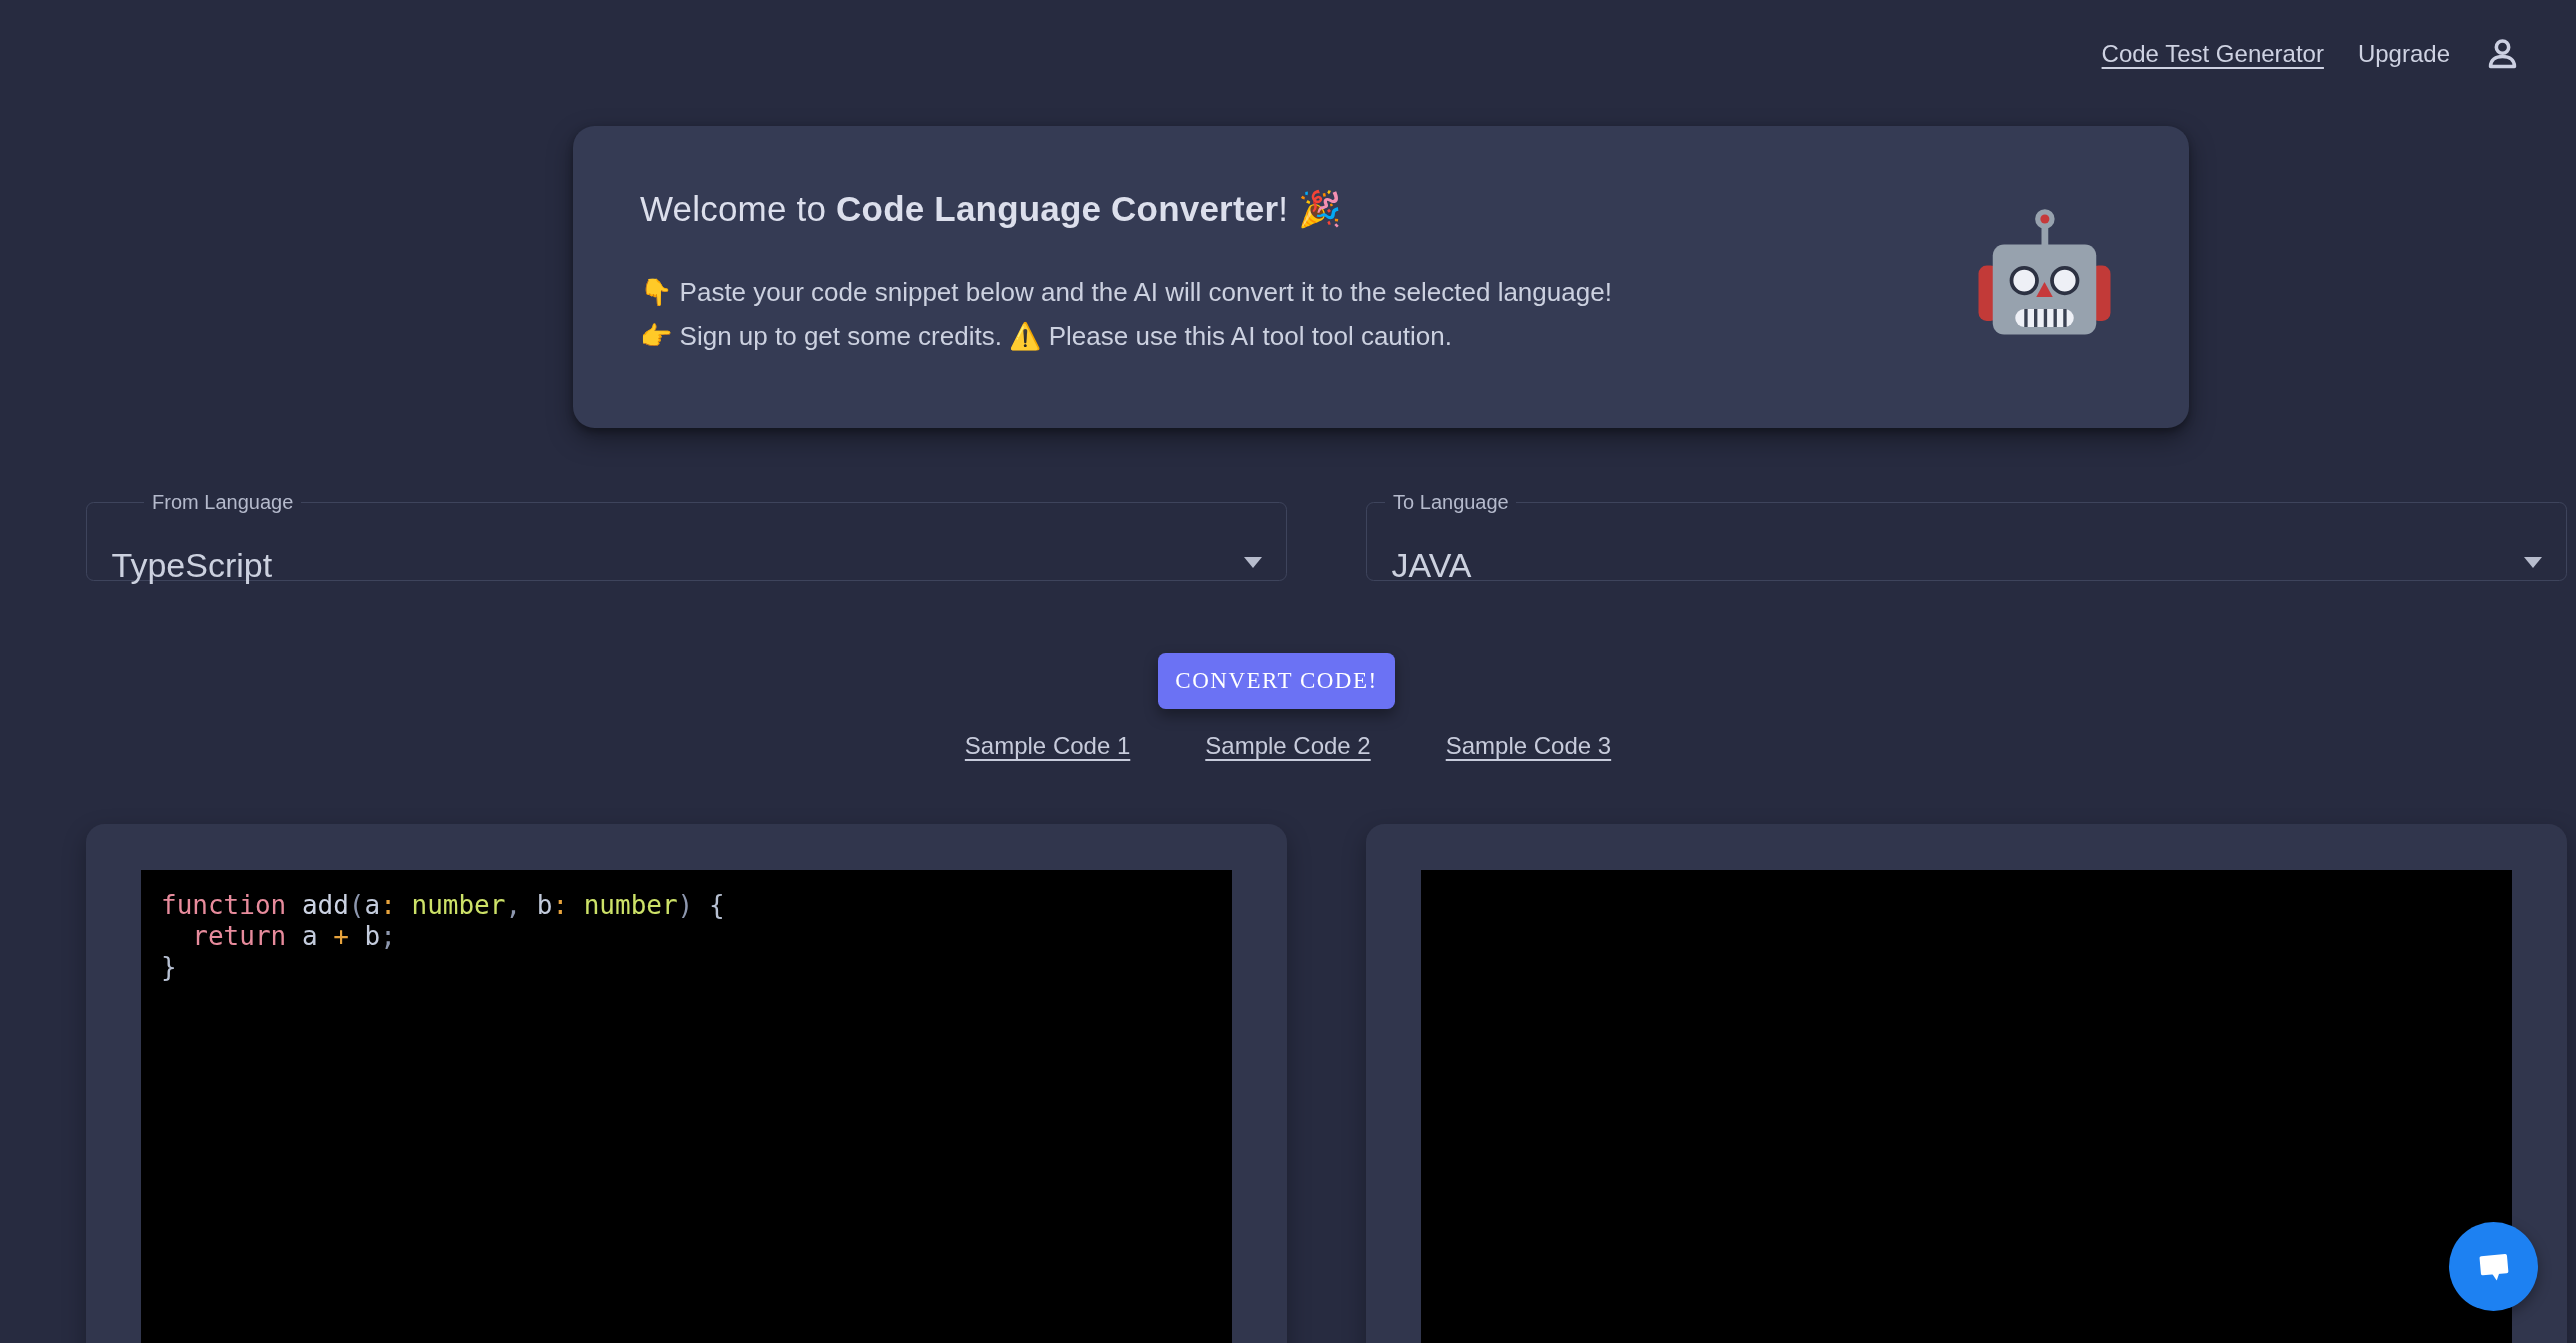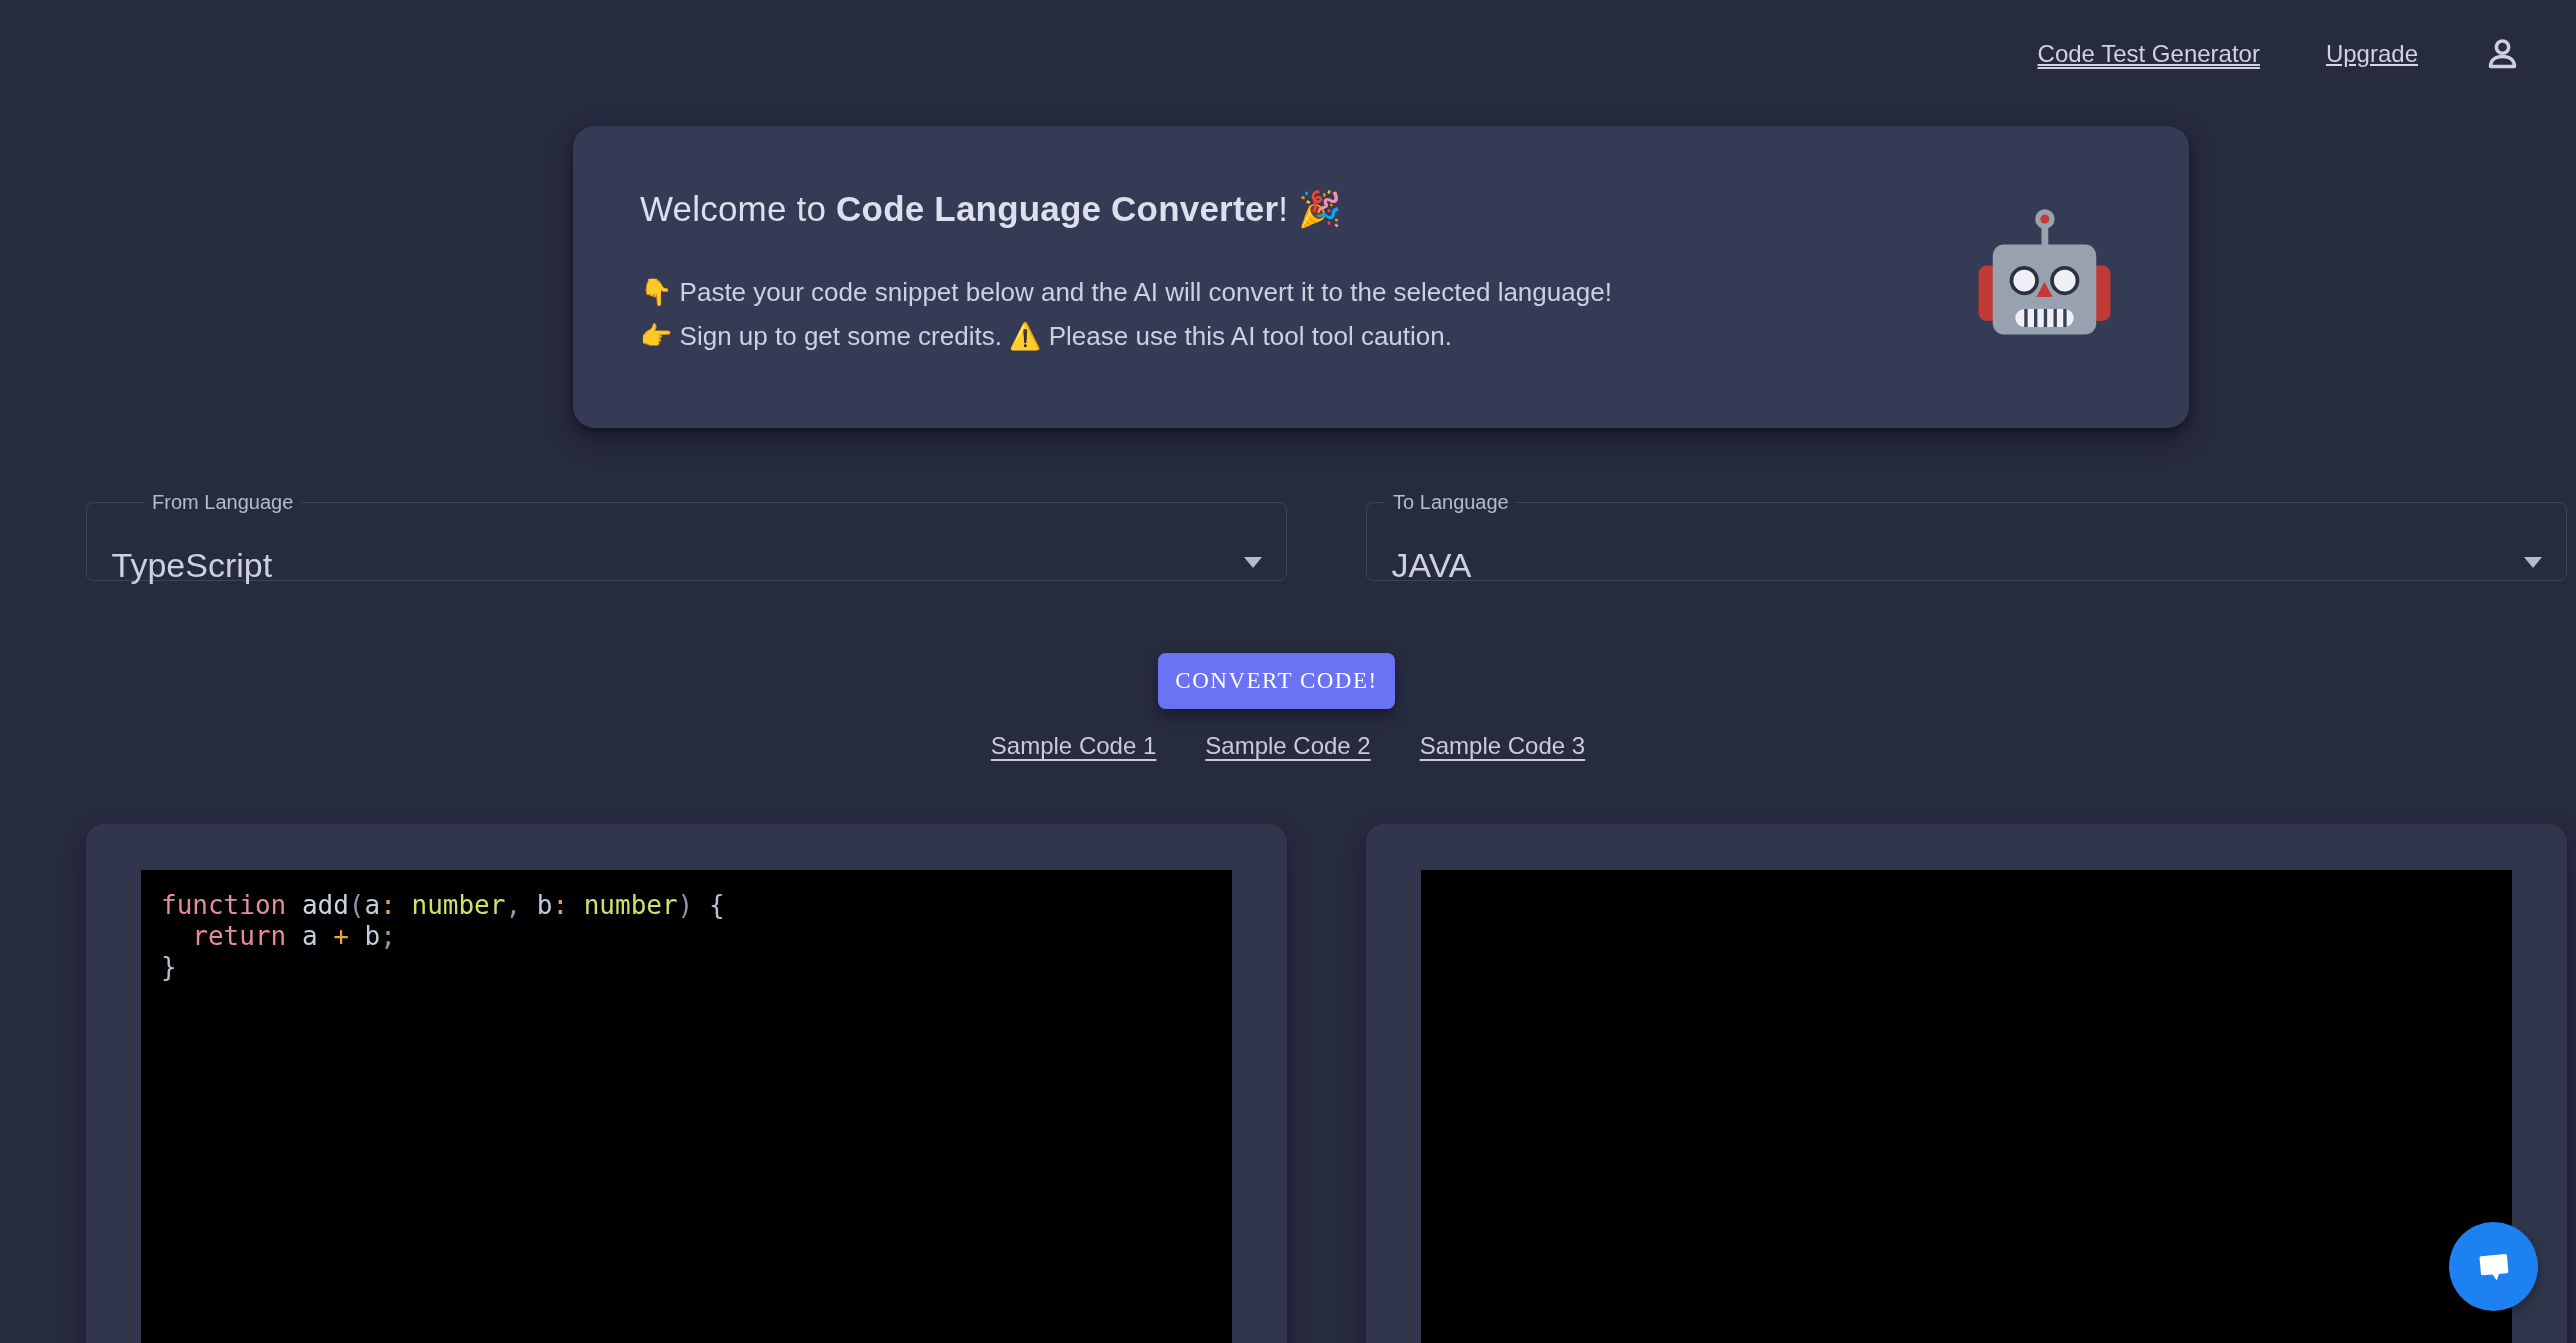--- a/index.html
+++ b/index.html
@@ -7,23 +7,22 @@
   body {
     background:#272b40;
     font-family:"Liberation Sans", sans-serif;
     color:#d3d7e5;
     position:relative;
   }
 
   
   .topnav {
     position:absolute; top:31px; right:55px;
-    display:flex; align-items:center; gap:66px;
+    display:flex; align-items:center; gap:34px;
     height:46px;
-    text-decoration:underline;
   }
   .nav-link {
     font-size:24px; color:#ced2e2; text-decoration:underline;
     text-underline-offset:4.6px; cursor:pointer; white-space:nowrap;
   }
   .nav-plain { font-size:24px; color:#ced2e2; cursor:pointer; }
   .person-btn { width:37px; height:37px; cursor:pointer; display:flex; align-items:center; justify-content:center; }
 
   
   .welcome-card {
@@ -63,21 +62,21 @@
     position:absolute; left:1158px; top:625px; width:237px; height:56px;
     background:#6b72f4; border:none; border-radius:7.7px; cursor:pointer;
     color:#ffffff; font-size:23px; letter-spacing:1.5px; font-family:Liberation Serif, serif;
     box-shadow:0 6.1px 14px rgba(0,0,0,0.35);
     margin-top:28px;
   }
 
   
   .samples {
     position:absolute; left:0; top:732px; width:2576px;
-    display:flex; justify-content:center; gap:49px;
+    display:flex; justify-content:center; gap:75px;
   }
   .samples a {
     font-size:24px; color:#c7cbdb; text-decoration:underline;
     text-underline-offset:4.6px; cursor:pointer; white-space:nowrap;
   }
 
   
   .code-card {
     position:absolute; top:824px; width:1201px; height:843px;
     background:#31364d; border-radius:18.4px;

